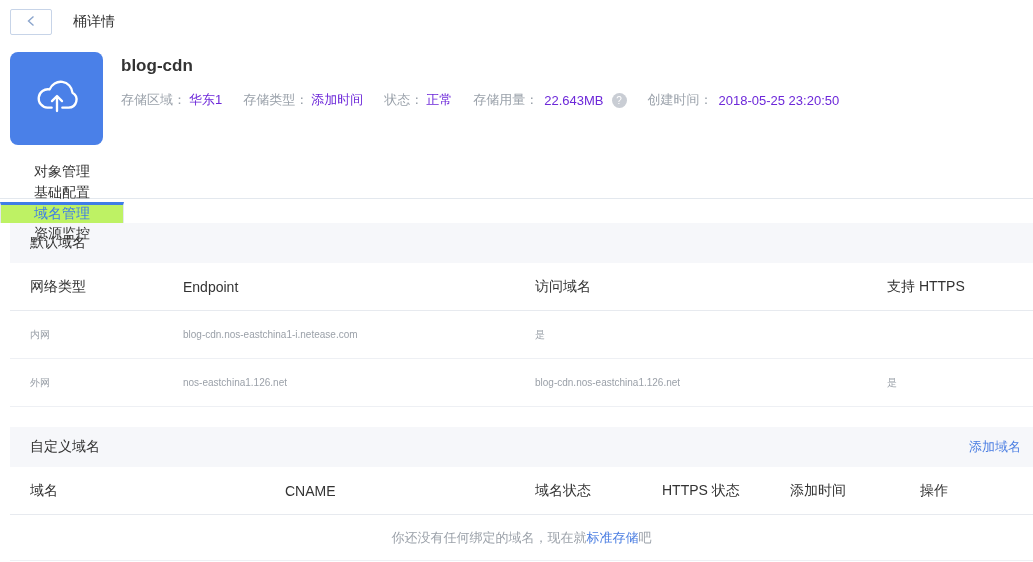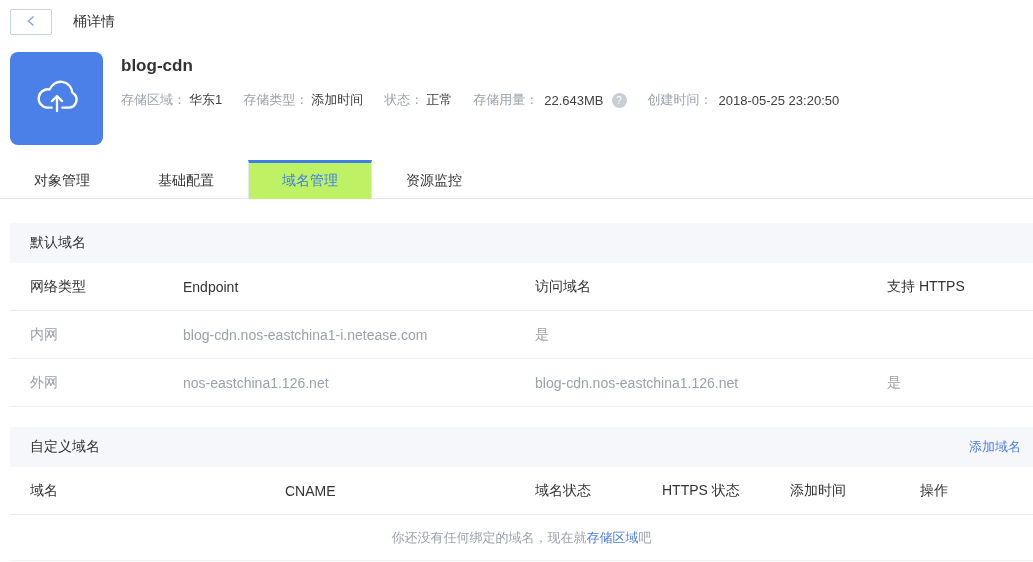--- a/index.html
+++ b/index.html
@@ -23,29 +23,29 @@
   .bucket-header { display: flex; margin: 17px 0 0 10px; }
   .bucket-icon {
     width: 93px; height: 93px; border-radius: 8px; background: #4a80e8;
     display: flex; align-items: center; justify-content: center; flex: none;
   }
   .bucket-meta { margin-left: 18px; padding-top: 4px; }
   .bucket-name { font-size: 17px; font-weight: bold; color: #333; }
   .info-row { display: flex; align-items: center; margin-top: 15px; font-size: 13px; white-space: nowrap; }
   .info-item { display: flex; align-items: center; margin-right: 21px; }
   .info-label { color: #9aa1aa; }
-  .info-value { color: #404040; margin-left: 3px; }
+  .info-value { color: #6d28d9; margin-left: 3px; }
   .help-icon {
     width: 15px; height: 15px; border-radius: 50%;
     background: #c9cdd4; color: #fff; font-size: 10px; line-height: 15px;
     text-align: center; margin-left: 8px; cursor: pointer; flex: none;
   }
 
   
-  .tabs { display: flex; align-items: stretch; margin-top: 15px; height: 39px; border-bottom: 1px solid #e3e8ee; }
+  .tabs { display: flex; align-items: stretch; margin-top: 15px; height: 39px; border-bottom: 1px solid #e3e8ee; flex-direction: column; }
   .tab {
     width: 124px; display: flex; align-items: center; justify-content: center;
     font-size: 14px; color: #333; cursor: pointer; border-top: 3px solid transparent;
   }
   .tab.active {
     color: #3f7de8;
     border-top: 3px solid #3f7de8;
     border-left: 1px solid #e3e8ee;
     border-right: 1px solid #e3e8ee;
     background: #bef264;
@@ -59,21 +59,21 @@
     margin-top: 24px; height: 40px; background: #f6f7fa;
     display: flex; align-items: center; justify-content: space-between;
     padding: 0 12px 0 20px; font-size: 14px; color: #333;
   }
   .section-header.second { margin-top: 20px; }
   .link { color: #4b7ee2; cursor: pointer; text-decoration: none; font-size: 13px; }
 
   
   .trow {
     display: flex; align-items: center; height: 48px;
-    padding-left: 20px; border-bottom: 1px solid #eef0f4; font-size: 14px;
+    padding-left: 20px; border-bottom: 1px solid #eef0f4; font-size: 10px;
   }
   .trow.thead { font-size: 14px; color: #333; border-bottom: 1px solid #e7eaef; }
   .trow .cell { color: #9ba1a9; white-space: nowrap; overflow: hidden; }
   .trow.thead .cell { color: #333; }
   
   .t1 .c1 { width: 153px; }
   .t1 .c2 { width: 352px; }
   .t1 .c3 { width: 352px; }
   .t1 .c4 { flex: 1; }
   
@@ -183,18 +183,18 @@
     <div class="trow thead">
       <div class="cell c1">域名</div>
       <div class="cell c2">CNAME</div>
       <div class="cell c3">域名状态</div>
       <div class="cell c4">HTTPS 状态</div>
       <div class="cell c5">添加时间</div>
       <div class="cell c6">操作</div>
     </div>
     <div class="empty-row">
       <span>你还没有任何绑定的域名，现在就</span>
-        <a class="link">存储区域</a>
+        <a class="link">标准存储</a>
         <span>吧</span>
     </div>
   </div>
 
 </div>
 
 </body></html>

